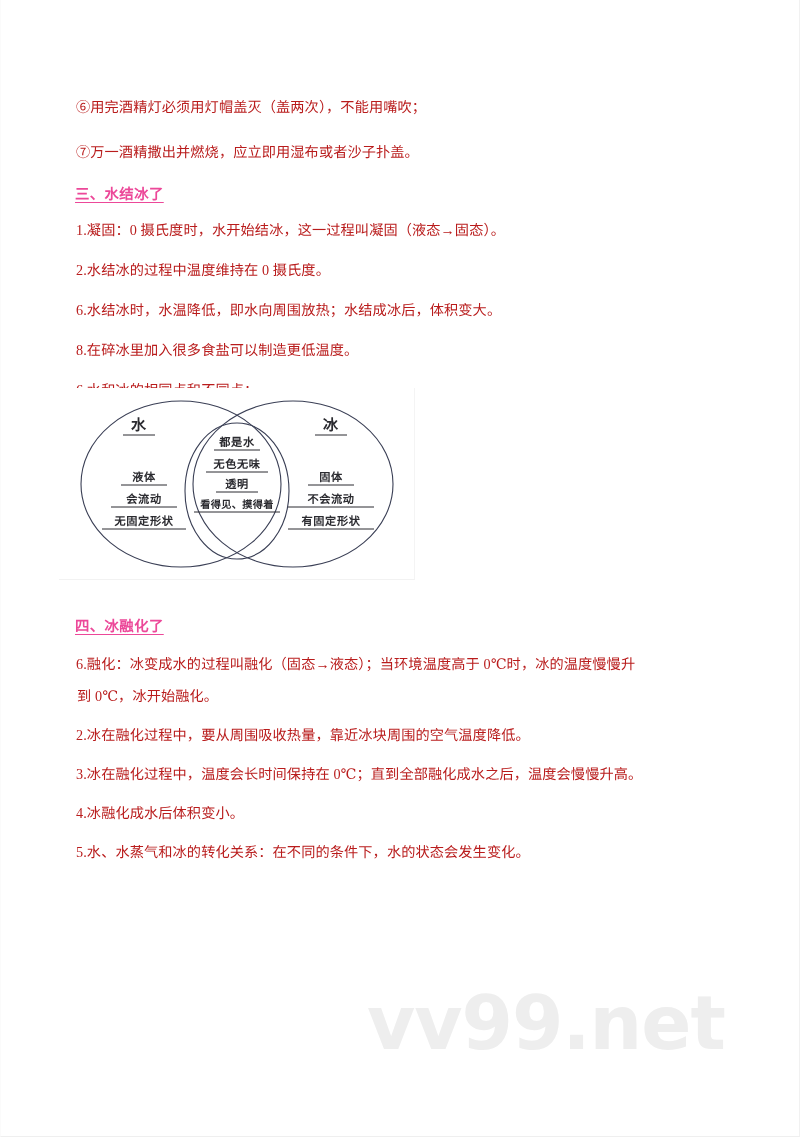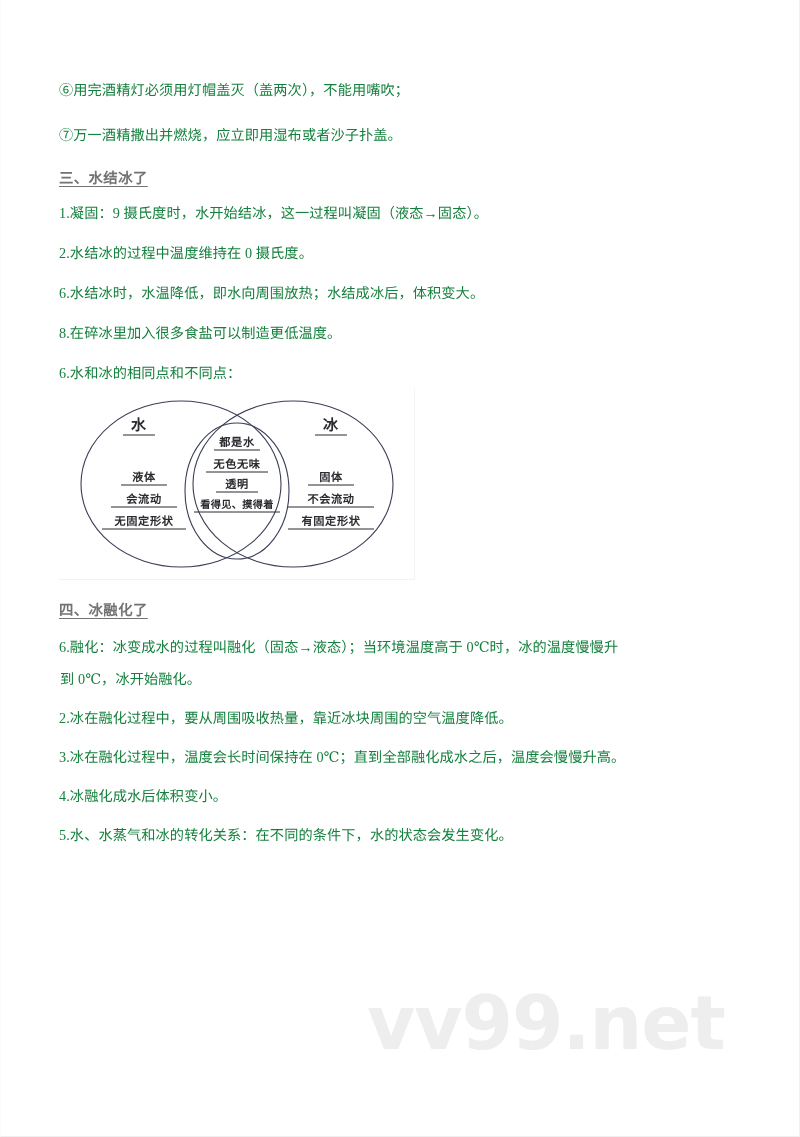--- a/index.html
+++ b/index.html
@@ -30,37 +30,37 @@
     left: 58px;
     top: 0;
     width: 700px;
     height: 1137px;
   }
 
   
   .para {
     font-size: 14.2px;
     line-height: 1.45;
-    color: #15803d;
+    color: #b91c1c;
     letter-spacing: 0.1px;
-    margin: 0;
+    margin: 17px;
     text-align: justify;
     font-family: "Liberation Serif", "DejaVu Serif", serif;
   }
 
   
   .heading {
     font-size: 14.4px;
     font-weight: bold;
-    color: #737373;
+    color: #ec4899;
     text-decoration: underline;
     text-underline-offset: 3px;
     text-decoration-thickness: 1px;
     letter-spacing: 0.4px;
-    margin: 0;
+    margin: 16px;
     font-family: "Liberation Serif", "DejaVu Serif", serif;
   }
 
   
   .ln { position: absolute; white-space: nowrap; }
 
   
   .venn-figure {
     position: absolute;
     left: 0px;
@@ -111,21 +111,21 @@
 
 <div class="page">
   <div class="page-body">
 
     <p class="para ln" style="left:0px; top:80px;">⑥用完酒精灯必须用灯帽盖灭（盖两次），不能用嘴吹；</p>
 
     <p class="para ln" style="left:0px; top:125px;">⑦万一酒精撒出并燃烧，应立即用湿布或者沙子扑盖。</p>
 
     <h2 class="heading ln" style="left:0px; top:166px;">三、水结冰了</h2>
 
-    <p class="para ln" style="left:0px; top:203px;">1.凝固：9 摄氏度时，水开始结冰，这一过程叫凝固（液态→固态）。</p>
+    <p class="para ln" style="left:0px; top:203px;">1.凝固：0 摄氏度时，水开始结冰，这一过程叫凝固（液态→固态）。</p>
 
     <p class="para ln" style="left:0px; top:243px;">2.水结冰的过程中温度维持在 0 摄氏度。</p>
 
     <p class="para ln" style="left:0px; top:283px;">6.水结冰时，水温降低，即水向周围放热；水结成冰后，体积变大。</p>
 
     <p class="para ln" style="left:0px; top:323px;">8.在碎冰里加入很多食盐可以制造更低温度。</p>
 
     <p class="para ln" style="left:0px; top:363px;">6.水和冰的相同点和不同点：</p>
 
     <div class="venn-figure">

